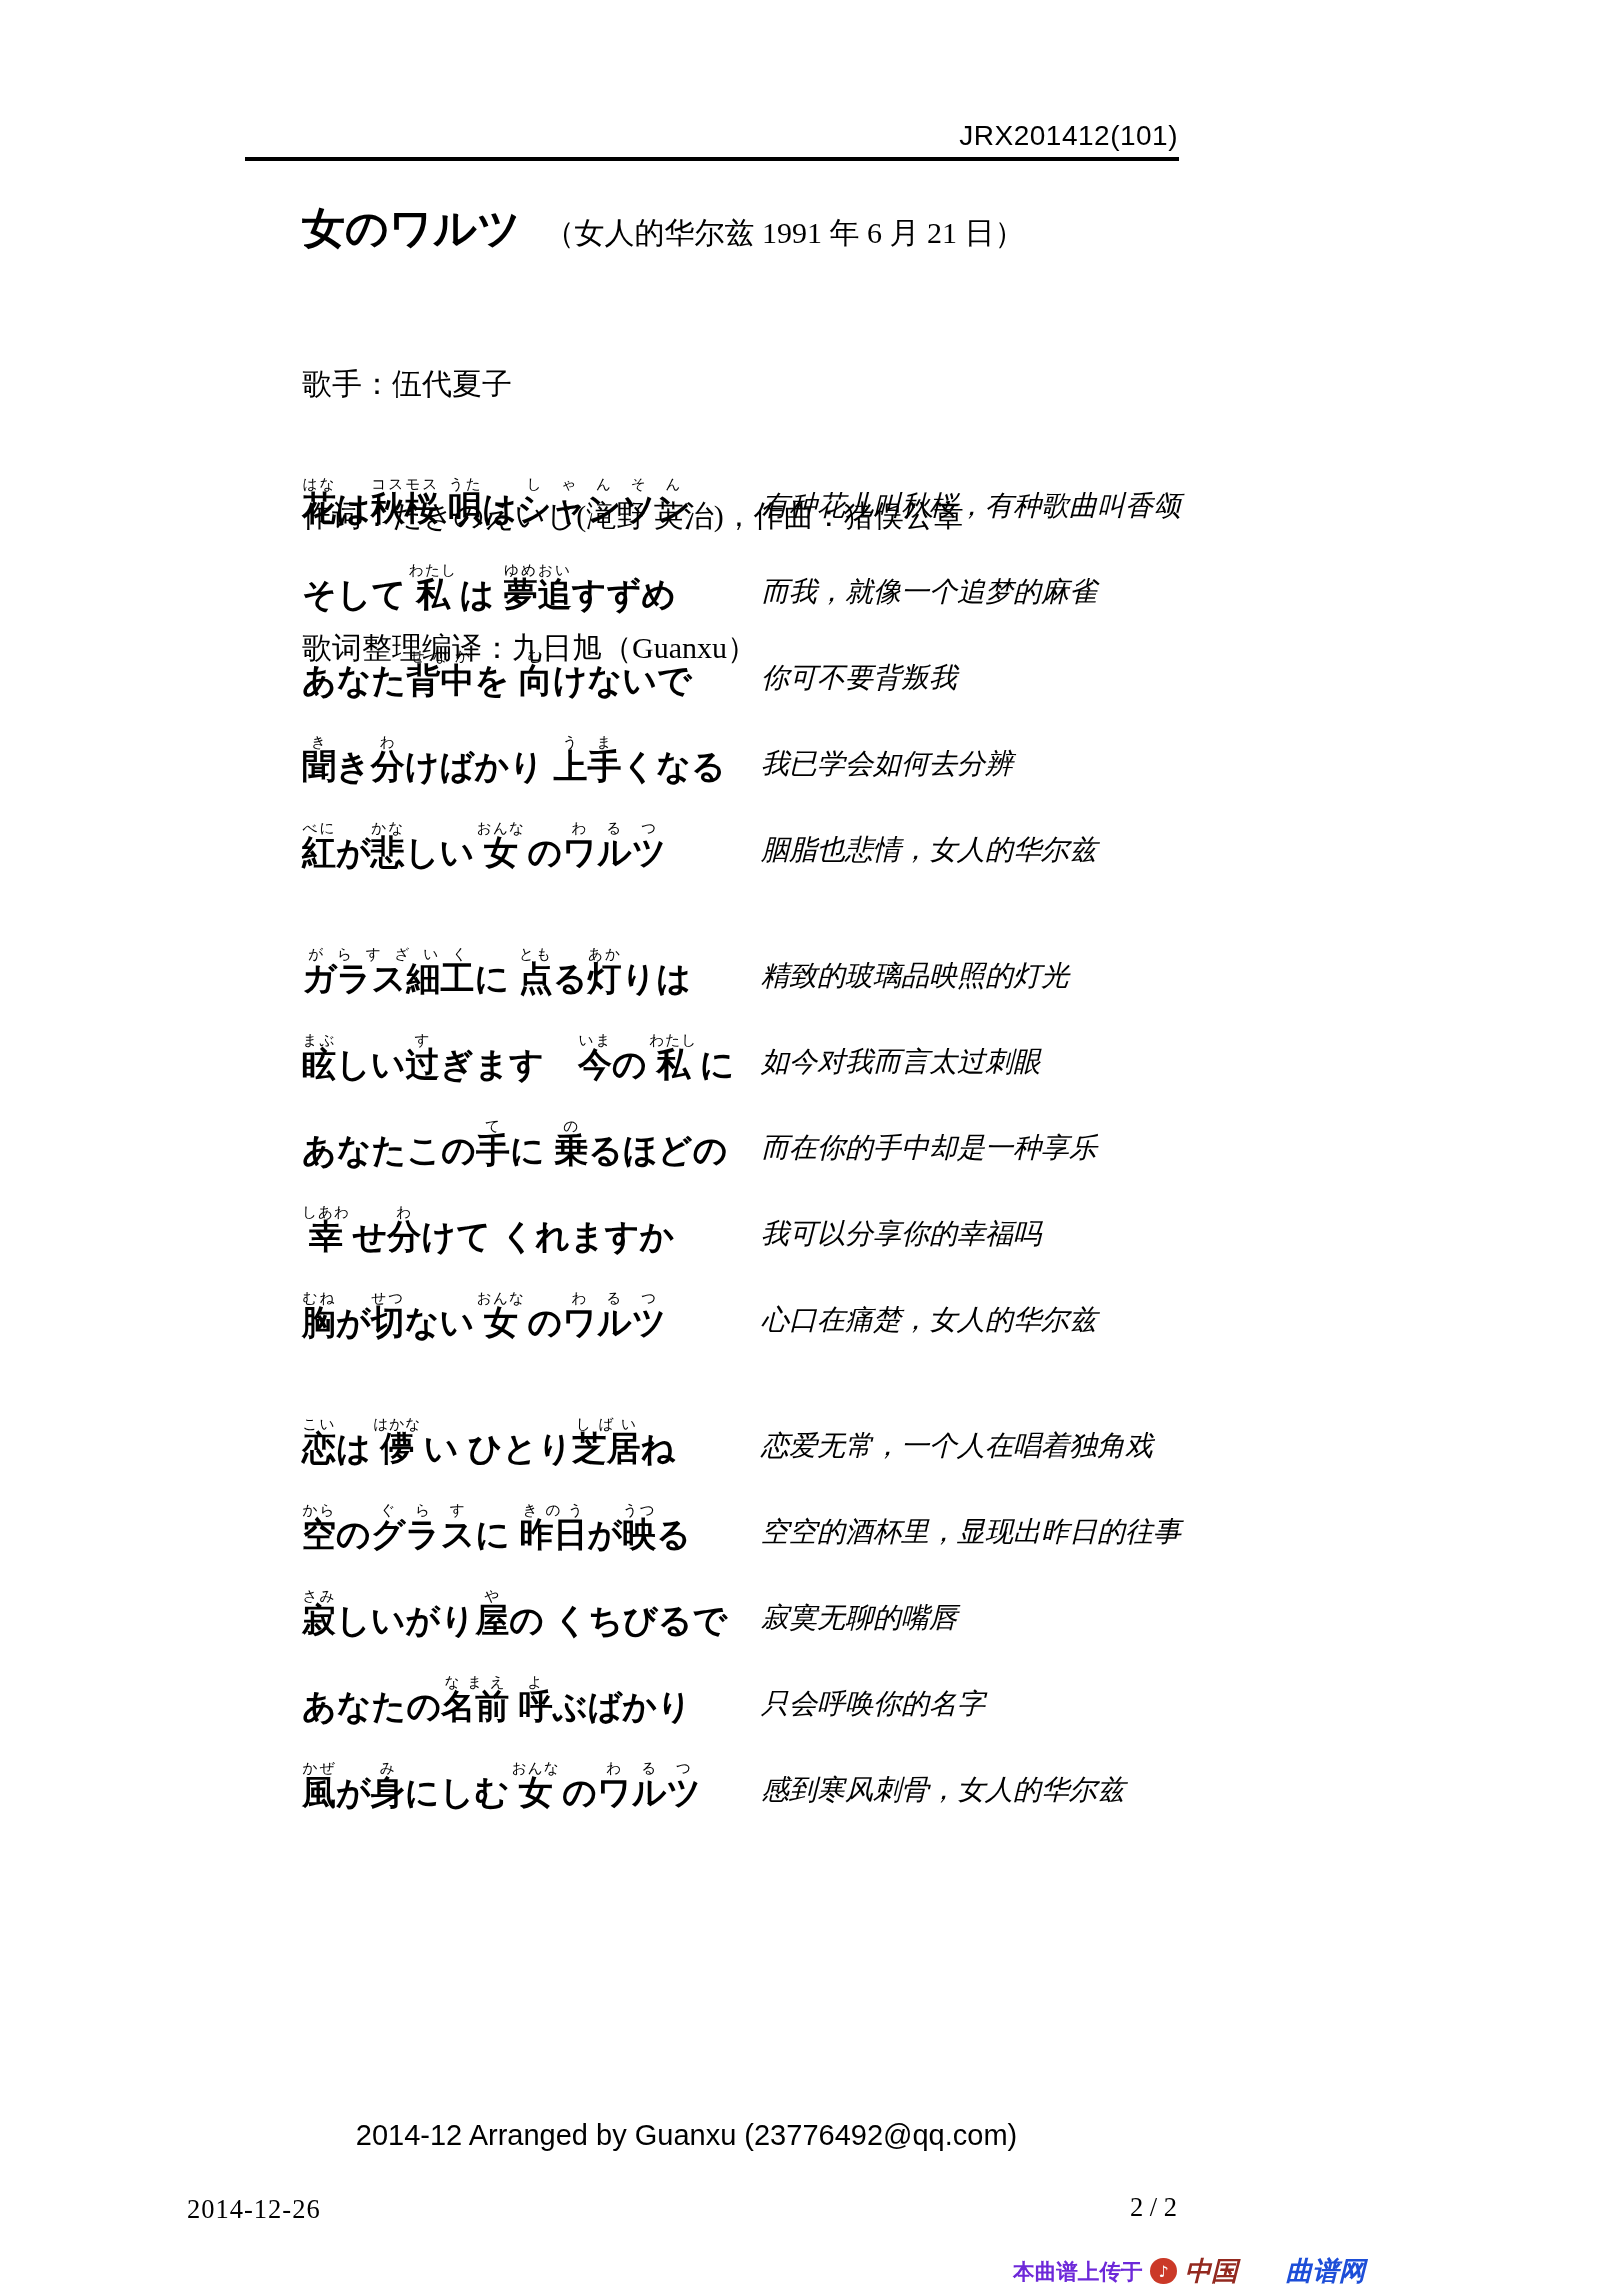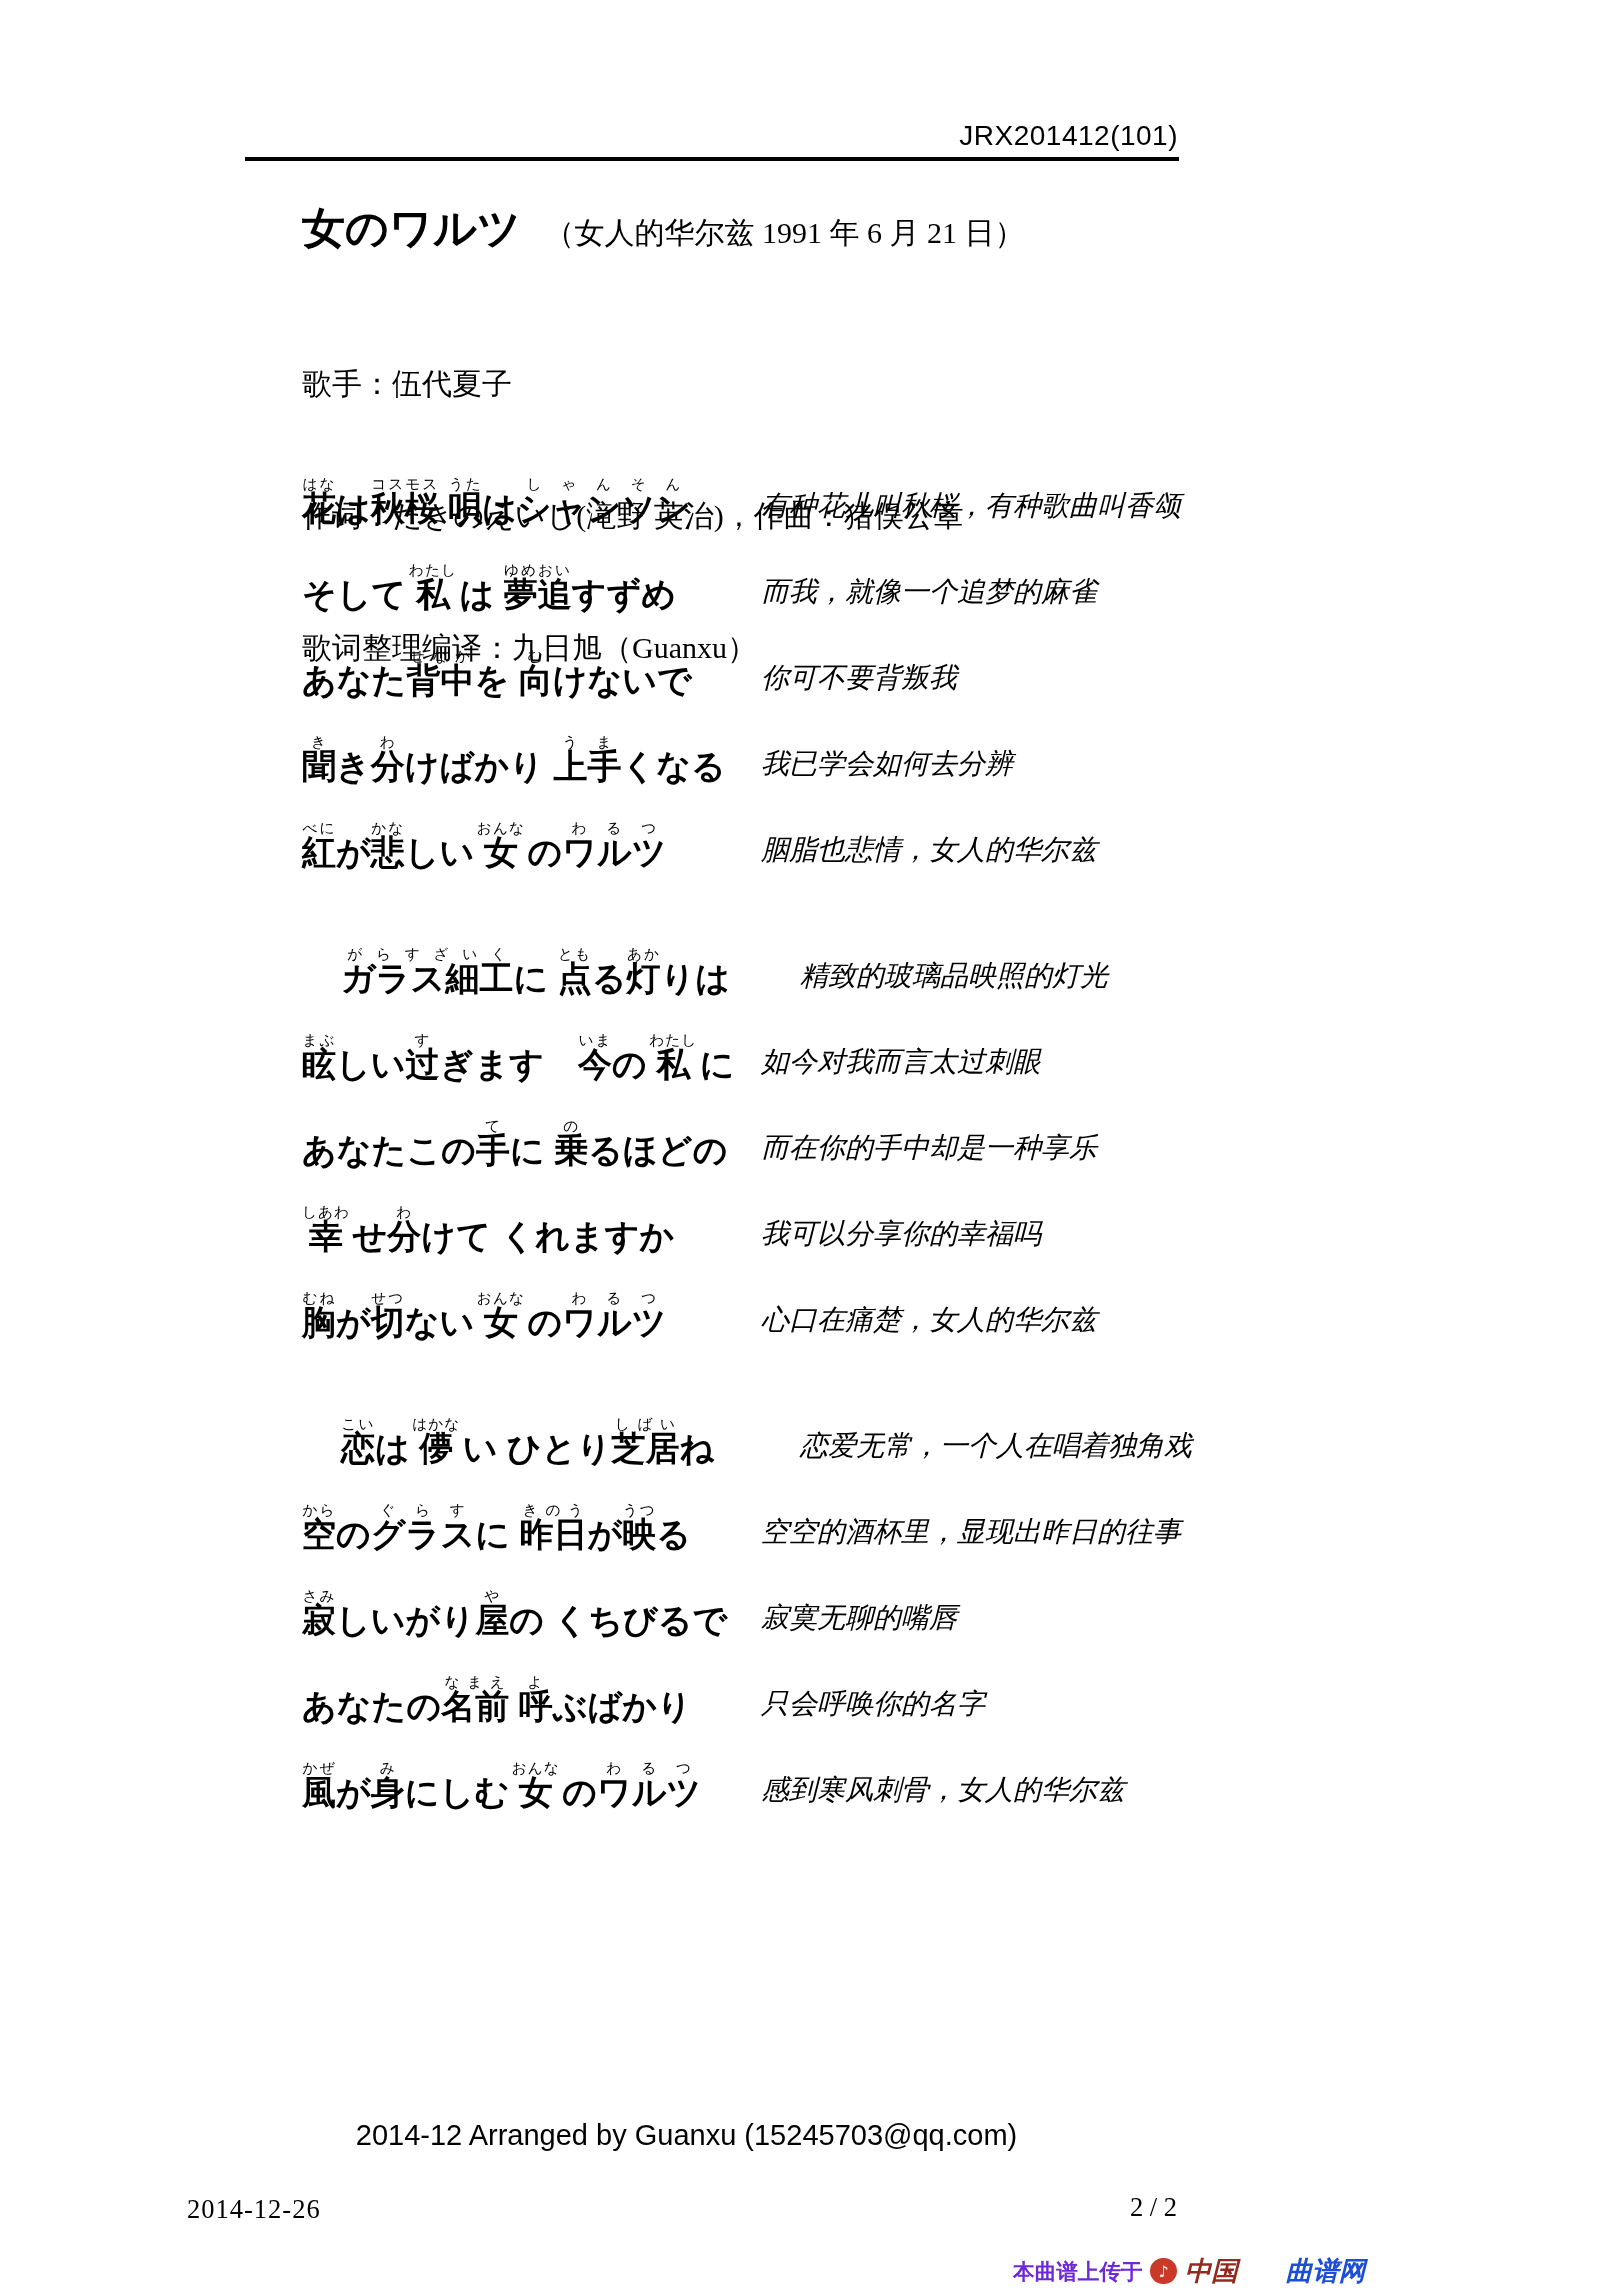--- a/index.html
+++ b/index.html
@@ -42,21 +42,21 @@
     position:absolute; left:302px; top:274px;
     font-size:30px; line-height:44px; white-space:pre;
   }
 
   
   .lyrics { position:absolute; left:302px; top:441px; }
   .lyric-row {
     position:relative; height:86px;
     display:flex; align-items:flex-end;
   }
-  .lyric-row.stanza-gap { margin-top:40px;margin-left:39px; }
+  .lyric-row.stanza-gap { margin-top:40px; }
   .jp {
     font-family:"Liberation Sans", sans-serif;
     font-weight:bold; font-size:34px; line-height:1.08;
     white-space:pre;
   }
   .jp ruby rt {
     font-family:"Liberation Sans", sans-serif;
     font-weight:normal; font-size:14.7px; letter-spacing:1px;
   }
   .cn {
@@ -174,21 +174,21 @@
       <div class="lyric-row">
         <div class="jp">あなたの<ruby>名前<rt>なまえ</rt></ruby> <ruby>呼<rt>よ</rt></ruby>ぶばかり</div>
         <div class="cn">只会呼唤你的名字</div>
       </div>
       <div class="lyric-row">
         <div class="jp"><ruby>風<rt>かぜ</rt></ruby>が<ruby>身<rt>み</rt></ruby>にしむ <ruby>女<rt>おんな</rt></ruby> の<ruby>ワルツ<rt>わるつ</rt></ruby></div>
         <div class="cn">感到寒风刺骨，女人的华尔兹</div>
       </div>
     </div>
 
-  <div class="footer-center">2014-12 Arranged by Guanxu (15245703@qq.com)</div>
+  <div class="footer-center">2014-12 Arranged by Guanxu (23776492@qq.com)</div>
   <div class="footer-date">2014-12-26</div>
   <div class="footer-page">2 / 2</div>
 
   <div class="watermark">
     <span class="wm-prefix">本曲谱上传于</span>
     <span class="wm-logo">♪</span>
     <span class="wm-site"><span class="wm-site-dark">中国</span><span class="wm-site-light">曲谱网</span></span>
   </div>
 
 </div>

